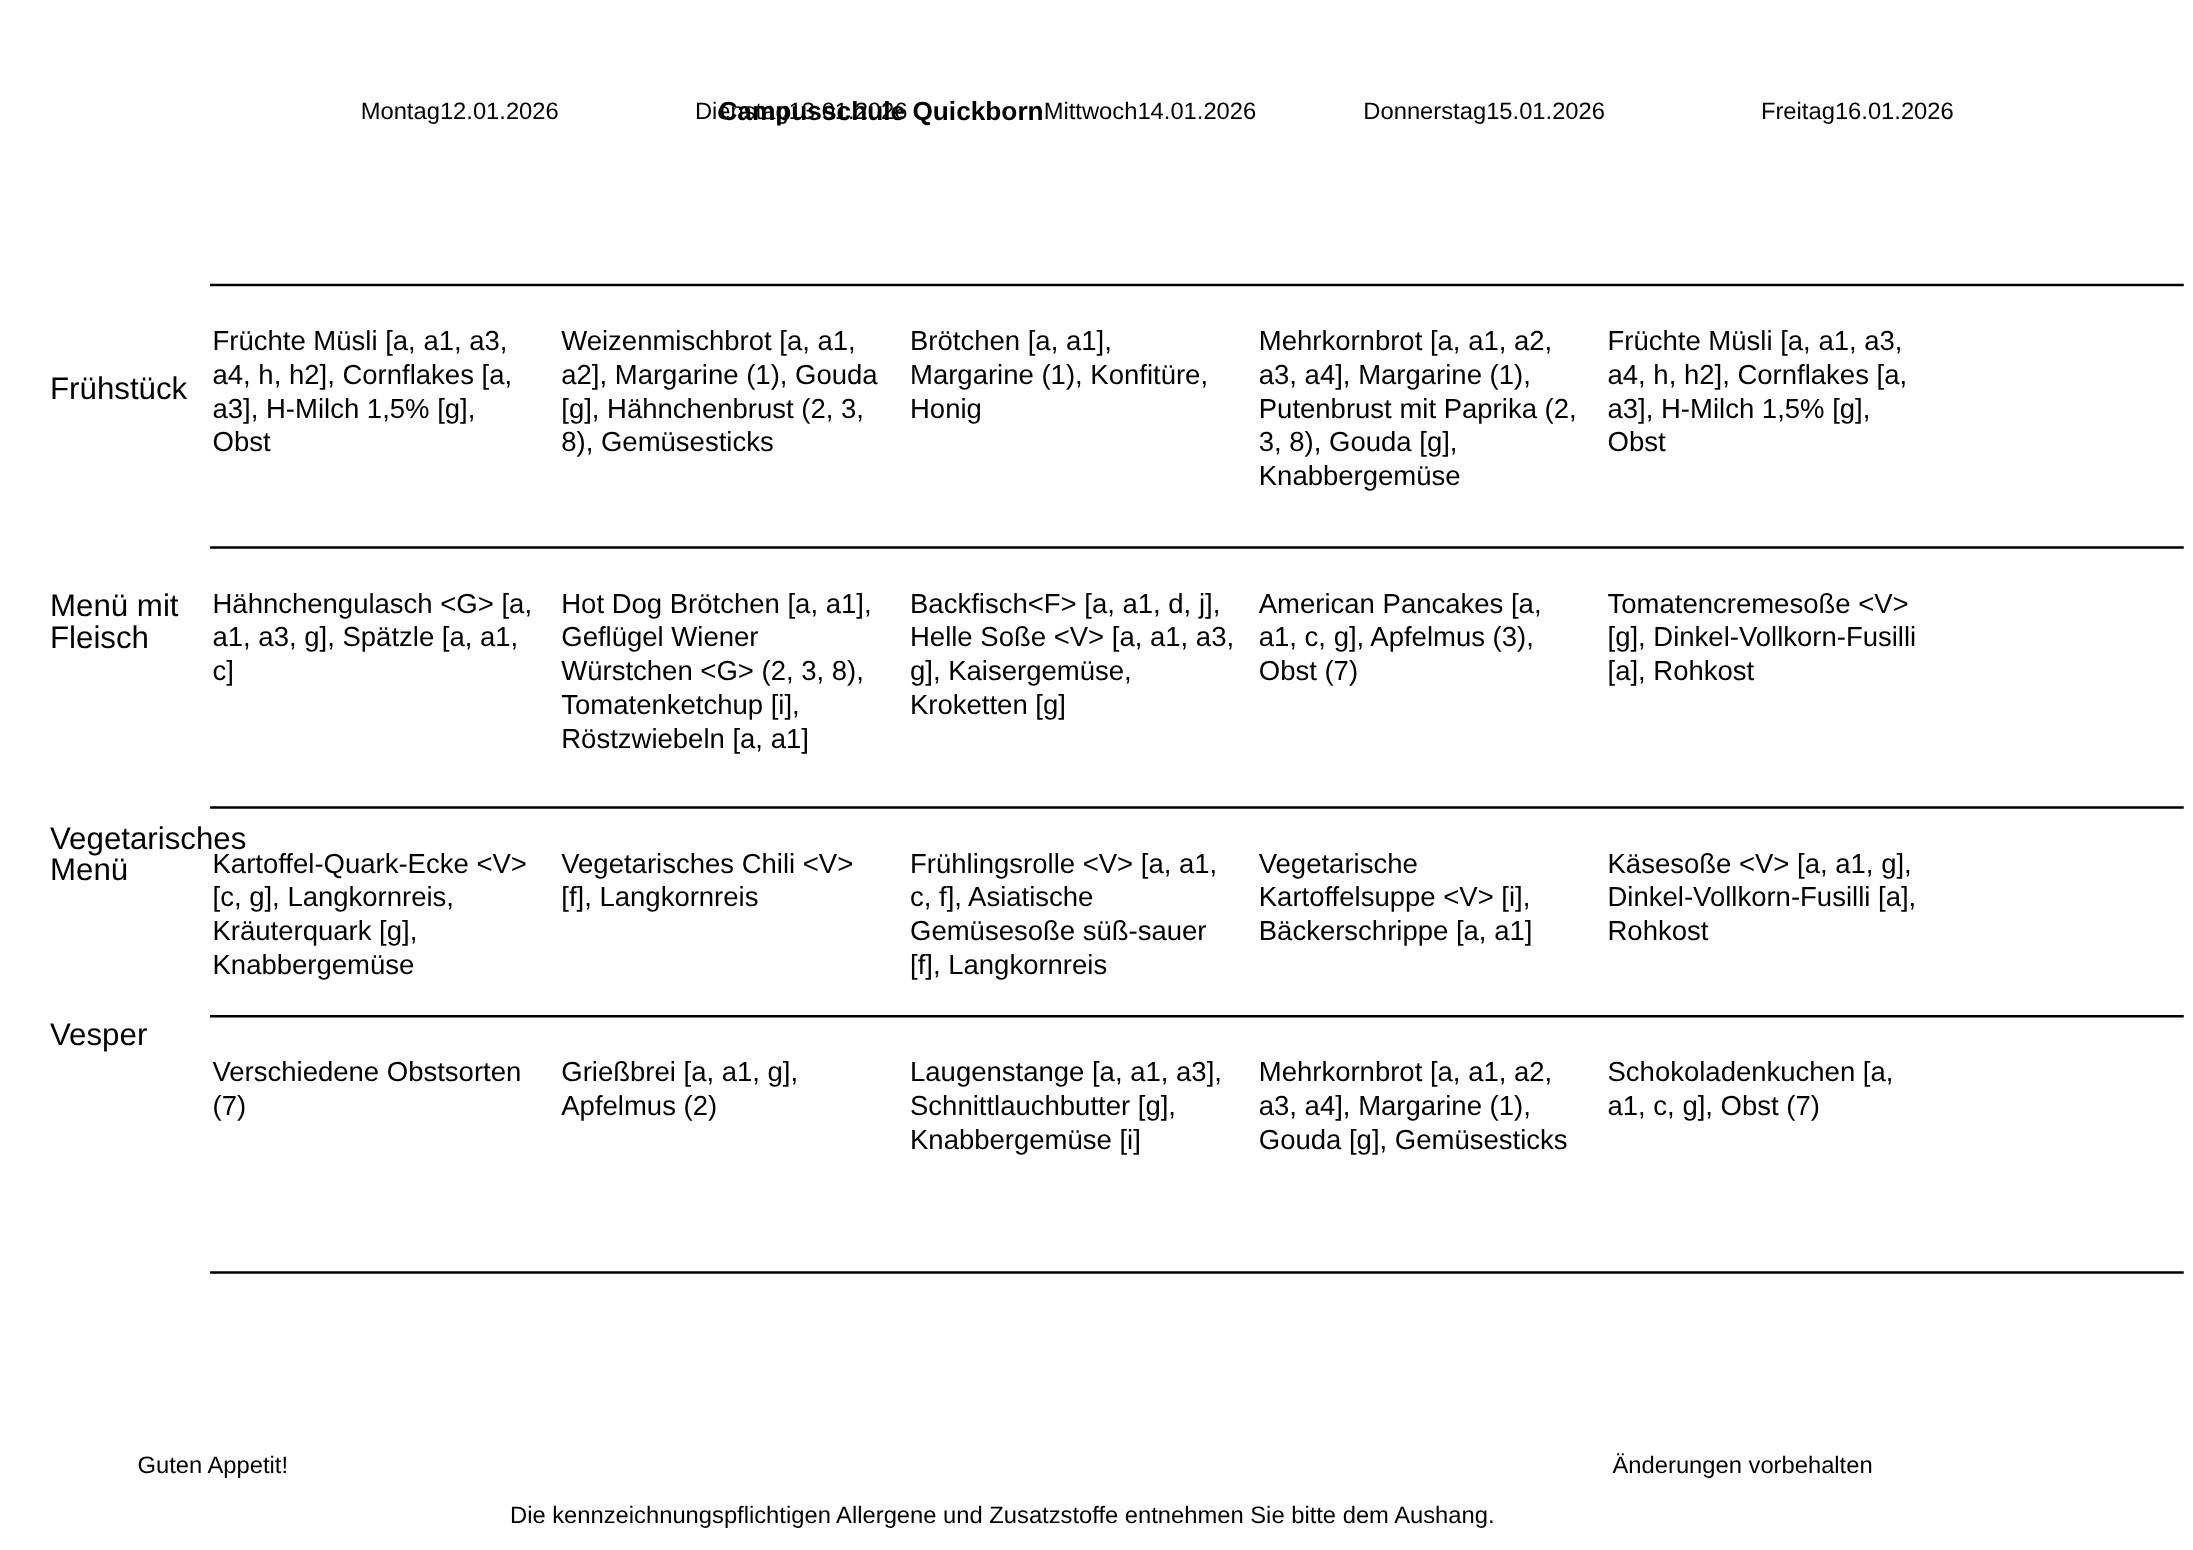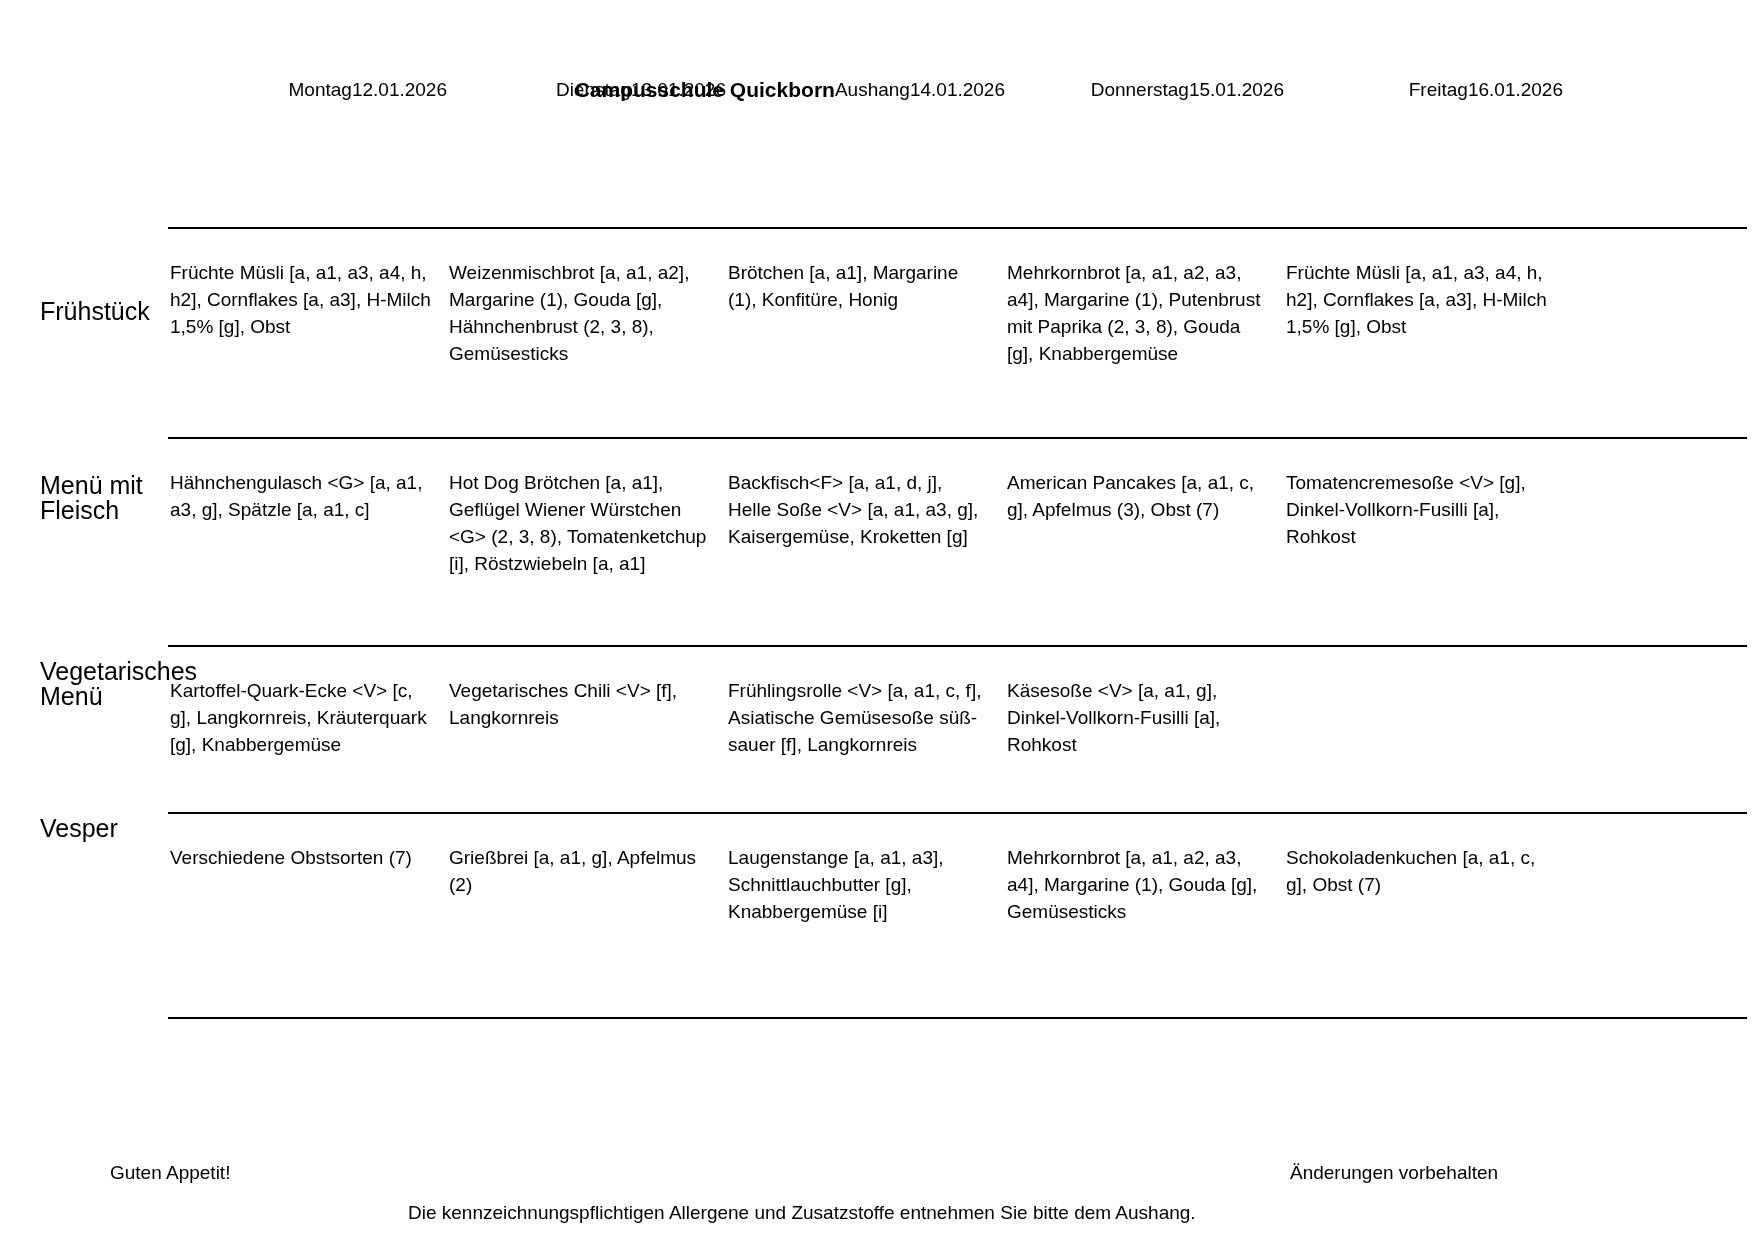--- a/index.html
+++ b/index.html
@@ -38,21 +38,21 @@
   .day-header {
     display: flex; flex-direction: row;
     justify-content: flex-end; align-items: center;
     padding-bottom: 49px;
     font-size: 19px; line-height: 25px; text-align: center;
   }
   .sheet-title { font-weight: bold; font-size: 21px; white-space: nowrap; }
 
   .cell {
     padding: 30px 15px 0 2px;
-    font-size: 19px; line-height: 27px;
+    font-size: 22px; line-height: 27px;
   }
 
   .footer-text { position: absolute; top: 1160px; font-size: 19px; line-height: 25px; }
   .footer-left { left: 110px; }
   .footer-center { left: 408px; margin-top: 40px; }
   .footer-right { left: 1290px; }
 </style>
 </head>
 <body>
 
@@ -64,21 +64,21 @@
       <div class="day-header">
         <div>Montag</div>
         <div>12.01.2026</div>
       </div>
       <div class="day-header">
         <div>Dienstag</div>
         <div>13.01.2026</div>
       </div>
       <div class="day-header">
         <div class="sheet-title">Campusschule Quickborn</div>
-        <div>Aushang</div>
+        <div>Mittwoch</div>
         <div>14.01.2026</div>
       </div>
       <div class="day-header">
         <div>Donnerstag</div>
         <div>15.01.2026</div>
       </div>
       <div class="day-header">
         <div>Freitag</div>
         <div>16.01.2026</div>
       </div>
@@ -109,20 +109,21 @@
       <div></div>
     </div>
   </div>
 
   <div class="row r3">
     <div class="label-col">Vegetarisches Menü</div>
     <div class="cells">
       <div class="cell">Kartoffel-Quark-Ecke &lt;V&gt; [c, g], Langkornreis, Kräuterquark [g], Knabbergemüse</div>
       <div class="cell">Vegetarisches Chili &lt;V&gt; [f], Langkornreis</div>
       <div class="cell">Frühlingsrolle &lt;V&gt; [a, a1, c, f], Asiatische Gemüsesoße süß-sauer [f], Langkornreis</div>
+      <div class="cell">Vegetarische Kartoffelsuppe &lt;V&gt; [i], Bäckerschrippe [a, a1]</div>
       <div class="cell">Käsesoße &lt;V&gt; [a, a1, g], Dinkel-Vollkorn-Fusilli [a], Rohkost</div>
       <div></div>
     </div>
   </div>
 
   <div class="row r4">
     <div class="label-col">Vesper</div>
     <div class="cells">
       <div class="cell">Verschiedene Obstsorten (7)</div>
       <div class="cell">Grießbrei [a, a1, g], Apfelmus (2)</div>

